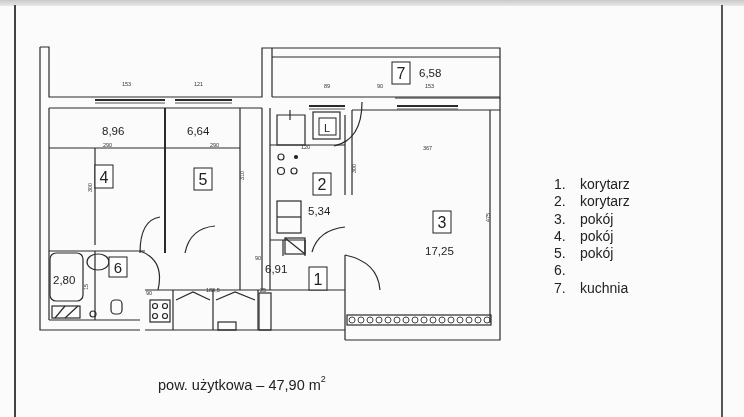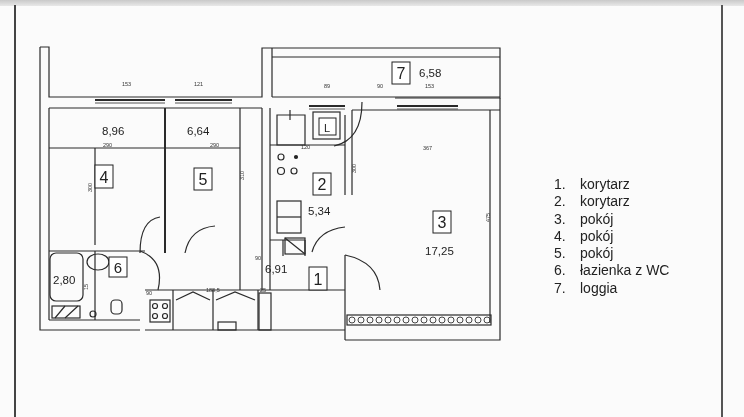--- a/index.html
+++ b/index.html
@@ -193,21 +193,23 @@
     <div class="row">
         <span class="num">4.</span>
         <span>pokój</span>
       </div>
     <div class="row">
         <span class="num">5.</span>
         <span>pokój</span>
       </div>
     <div class="row">
         <span class="num">6.</span>
-        <span>łazienka z WC</span>
       </div>
     <div class="row">
         <span class="num">7.</span>
-        <span>loggia</span>
+        <span>kuchnia</span>
       </div>
   </div>
 
+  <div class="area-total">
+    <span>pow. użytkowa – 47,90 m</span><sup>2</sup>
+  </div>
 </div>
 
 </body></html>

